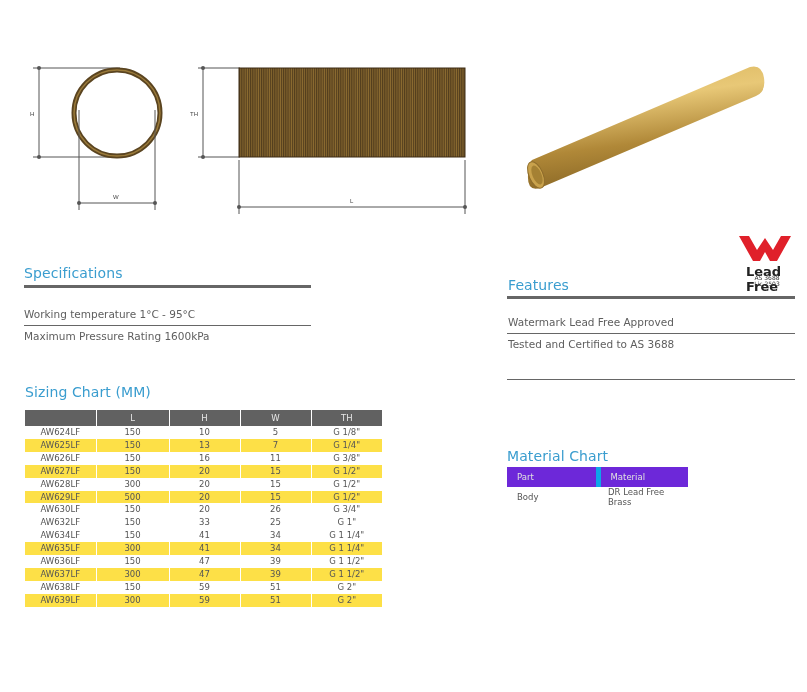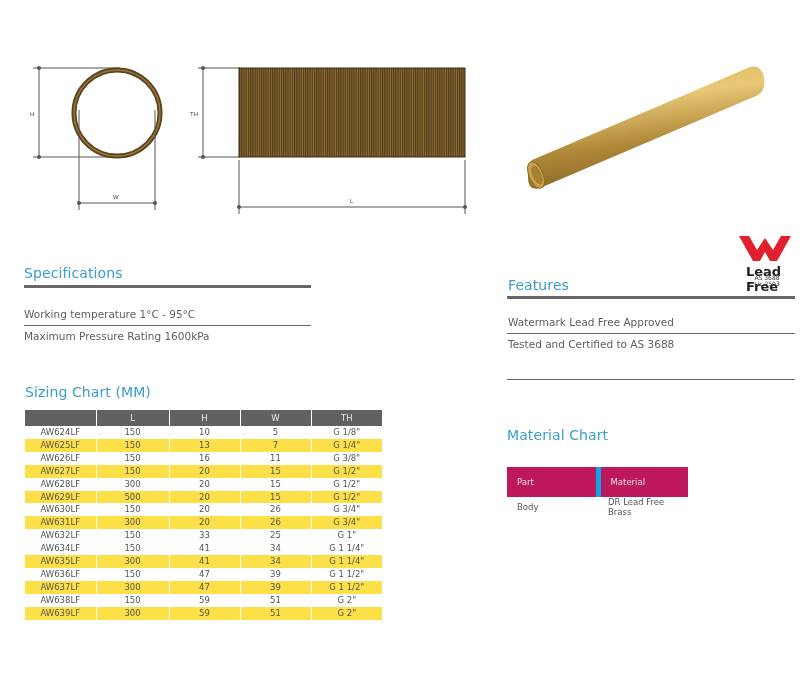--- a/index.html
+++ b/index.html
@@ -22,21 +22,21 @@
                border-left:1px solid #ffffff; text-align:center; }
   .sizing th:first-child { border-left:none; }
   .sizing td { height:12.9px; padding:0; text-align:center; color:#555555;
                border-left:1px solid #ffffff; line-height:12.9px; }
   .sizing td:first-child { border-left:none; }
   .sizing tr.alt td { background:#fde047; }
 
   
   .material { position:absolute; left:507px; top:467px; width:181px; border-collapse:collapse;
               table-layout:fixed; font-size:8.5px; }
-  .material th { background:#be185d; color:#e0e0e0; font-weight:normal; height:30px; padding:0 0 0 10px;
+  .material th { background:#6d28d9; color:#e0e0e0; font-weight:normal; height:20px; padding:0 0 0 10px;
                  text-align:left; }
   .material th + th { border-left:5px solid #0ea5e9; }
   .material td { height:15px; padding:0 0 0 10px; color:#555; text-align:left; }
 
   .wm-text1 { position:absolute; font-size:13px; font-weight:bold; color:#222; }
   .wm-text2 { position:absolute; font-size:6px; color:#333; text-align:center; line-height:6.5px; }
 </style>
 </head>
 <body>
 
@@ -178,27 +178,20 @@
         <td>15</td>
         <td>G 1/2"</td>
       </tr>
     <tr>
         <td>AW630LF</td>
         <td>150</td>
         <td>20</td>
         <td>26</td>
         <td>G 3/4"</td>
       </tr>
-    <tr class="alt">
-        <td>AW631LF</td>
-        <td>300</td>
-        <td>20</td>
-        <td>26</td>
-        <td>G 3/4"</td>
-      </tr>
     <tr>
         <td>AW632LF</td>
         <td>150</td>
         <td>33</td>
         <td>25</td>
         <td>G 1"</td>
       </tr>
     <tr>
         <td>AW634LF</td>
         <td>150</td>
@@ -237,21 +230,21 @@
     <tr class="alt">
         <td>AW639LF</td>
         <td>300</td>
         <td>59</td>
         <td>51</td>
         <td>G 2"</td>
       </tr>
   </tbody>
 </table>
 
-<div class="section-title" style="left:507px; top:427px;">Material Chart</div>
+<div class="section-title" style="left:507px; top:448px;">Material Chart</div>
 <table class="material">
   <colgroup>
       <col style="width:91px">
       <col style="width:90px">
     </colgroup>
   <thead>
     <tr>
       <th>Part</th>
       <th>Material</th>
     </tr>

